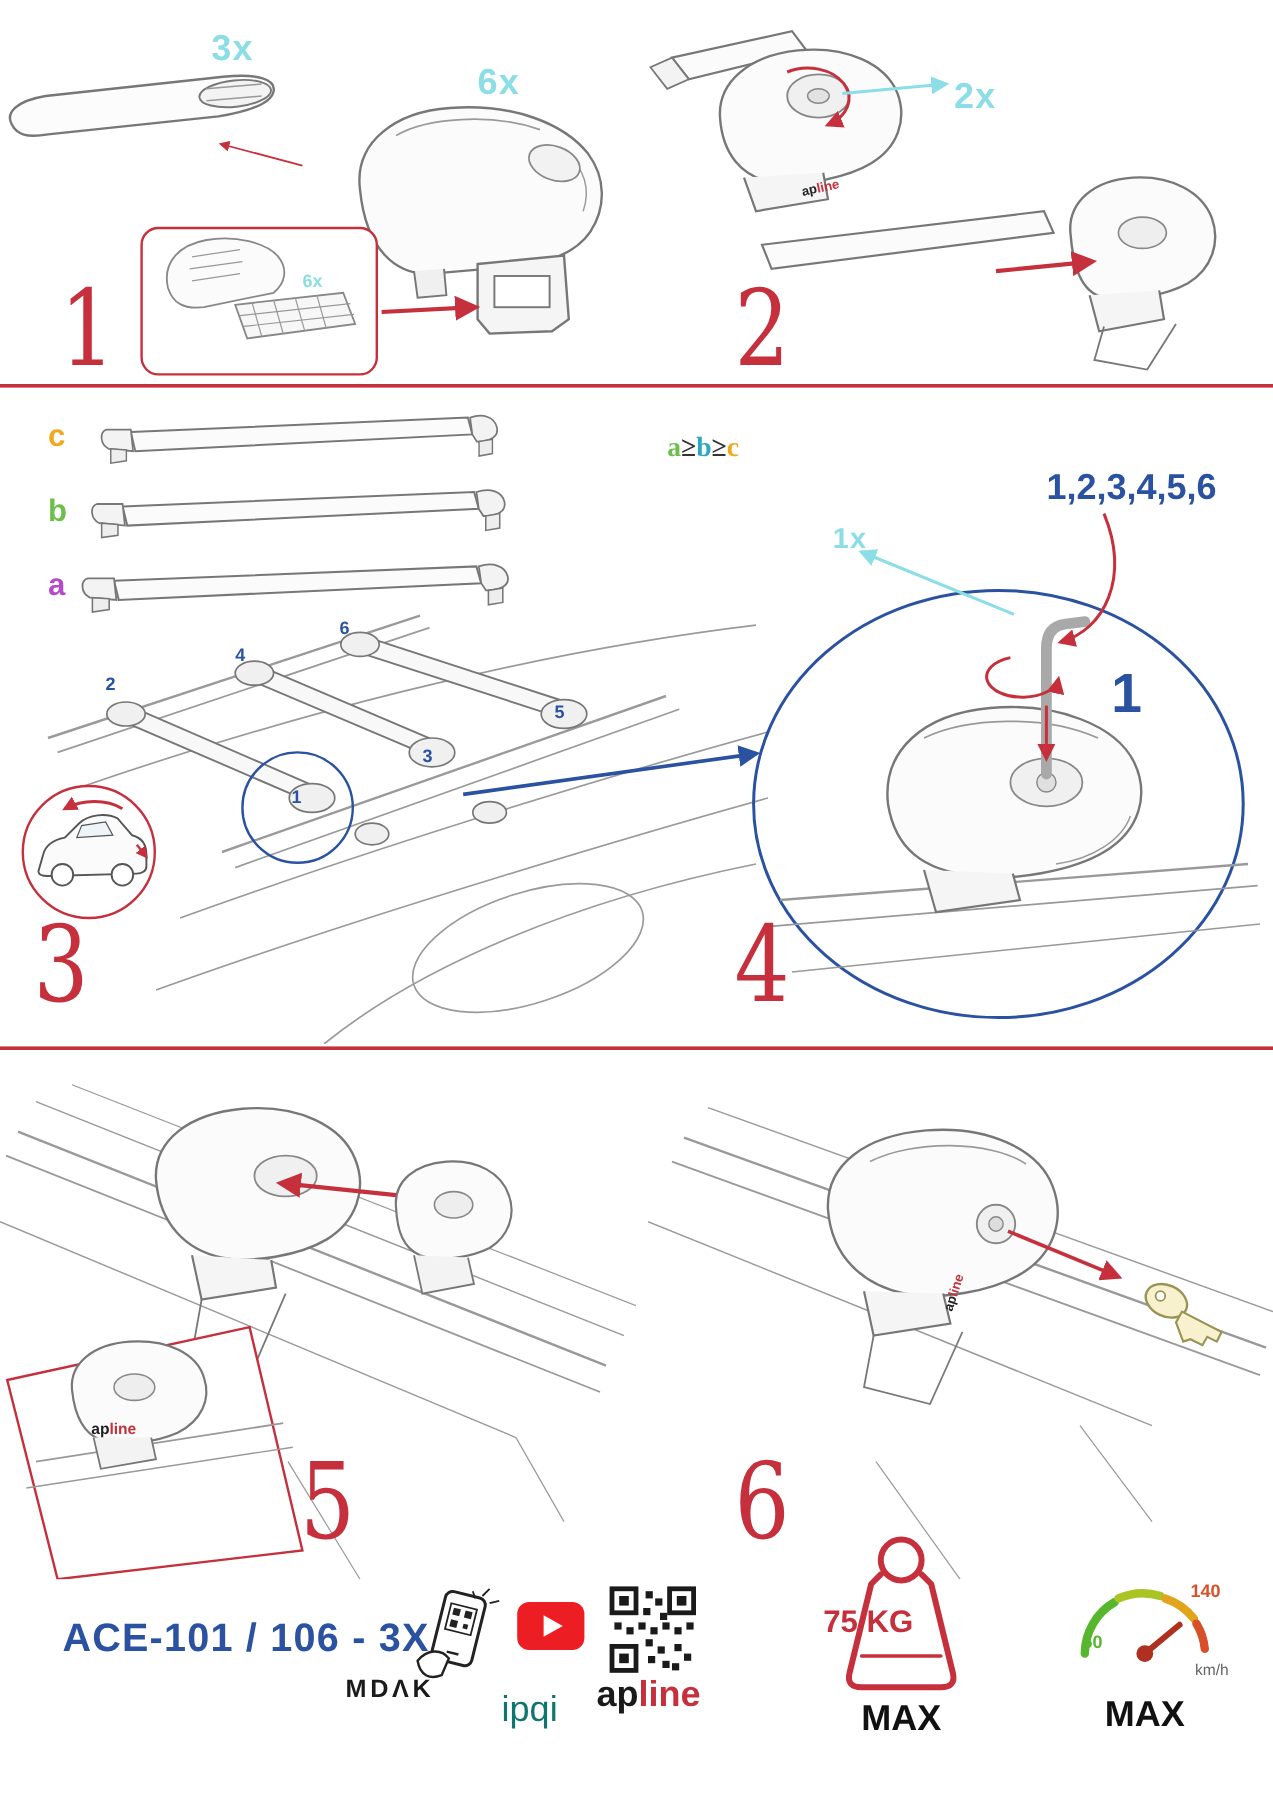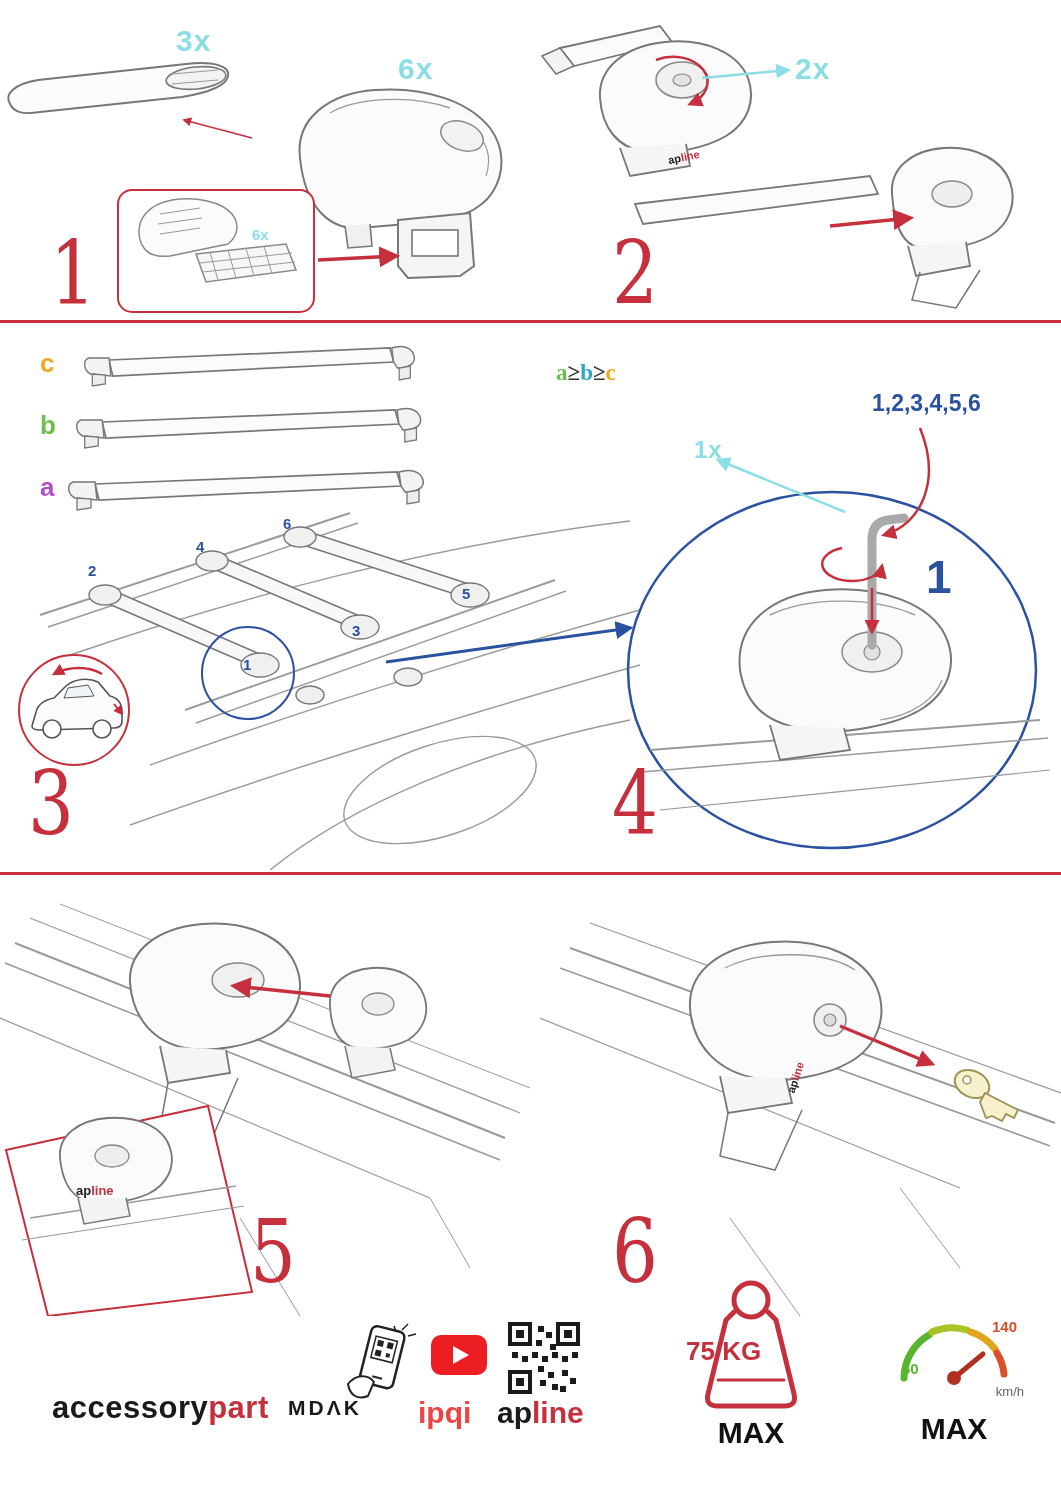--- a/index.html
+++ b/index.html
@@ -7,30 +7,30 @@
         font-family:"Liberation Sans",sans-serif;}
   .abs{position:absolute;}
   .stepnum{position:absolute;font-family:"DejaVu Serif",serif;font-size:88px;line-height:0.95;
            color:#c5303c;transform:scaleX(0.82);transform-origin:left top;}
   .qty{position:absolute;font-size:30px;color:#8bdde6;font-weight:bold;letter-spacing:1px;}
   .qty-small{position:absolute;font-size:15px;color:#8bdde6;font-weight:bold;}
   .bluenum{position:absolute;font-size:15px;font-weight:bold;color:#2a52a0;}
   .sizelabel{position:absolute;font-size:26px;font-weight:bold;}
   .c-orange{color:#f2a81d;} .c-green{color:#6dbf4b;} .c-purple{color:#b44bc8;} .c-teal{color:#2aa8c4;}
   .ordertext{position:absolute;font-size:23px;font-weight:bold;color:#333;font-family:Liberation Serif, serif;}
-  .seqtext{position:absolute;font-size:23px;font-weight:bold;color:#2a52a0;}
+  .seqtext{position:absolute;font-size:30px;font-weight:bold;color:#2a52a0;}
   .bigblue{position:absolute;font-size:46px;font-weight:bold;color:#2a52a0;}
   .divider{position:absolute;left:0;width:1061px;height:3px;background:#c5303c;}
   .brandtag{position:absolute;font-size:11px;font-weight:bold;line-height:1;}
   .brandtag .bk{color:#222;} .brandtag .rd{color:#c5303c;}
   .model{position:absolute;font-size:33px;font-weight:bold;color:#2a52a0;letter-spacing:1px;}
   .brand1{position:absolute;font-size:31px;font-weight:bold;letter-spacing:0.5px;}
   .brand1 .bk{color:#1a1a1a;} .brand1 .rd{color:#c5303c;}
   .mdak{position:absolute;font-size:21px;font-weight:bold;color:#1a1a1a;letter-spacing:3px;}
-  .ipqi{position:absolute;font-size:30px;font-weight:bold;color:#ef4444;}
+  .ipqi{position:absolute;font-size:30px;font-weight:normal;color:#0f766e;margin-top:12px;}
   .apline{position:absolute;font-size:30px;font-weight:bold;}
   .apline .bk{color:#1a1a1a;} .apline .rd{color:#c5303c;}
   .kgtext{position:absolute;left:686px;top:1336px;width:130px;
           font-size:26px;font-weight:bold;color:#c5303c;}
   .maxtext{position:absolute;width:130px;text-align:center;font-size:30px;font-weight:bold;color:#111;}
   .speedlabel{position:absolute;font-size:15px;font-weight:bold;}
   .kmh{position:absolute;left:884px;top:1384px;width:140px;text-align:right;font-size:13px;color:#666;}
 </style>
 </head>
 <body>
@@ -94,21 +94,21 @@
     <line x1="162" y1="70" x2="248" y2="62" stroke="#8bdde6" stroke-width="2.5" marker-end="url(#ar2c)"></line>
     <g>
       <path d="M95,196 L330,168 L338,186 L103,216 Z" fill="#fbfbfb" stroke="#777" stroke-width="1.8"></path>
       <path d="M352,186 C350,160 372,142 404,140 C436,138 462,152 470,174 C477,194 470,216 450,228 C432,238 400,244 380,240 C360,236 354,212 352,186 Z" fill="#fbfbfb" stroke="#777" stroke-width="2"></path>
       <ellipse cx="412" cy="186" rx="20" ry="13" fill="#eee" stroke="#888" stroke-width="1.4"></ellipse>
       <path d="M368,238 L376,268 L430,258 L426,234" fill="#f5f5f5" stroke="#777" stroke-width="1.8"></path>
       <path d="M380,264 L372,292 L416,300 L440,262" fill="none" stroke="#777" stroke-width="1.5"></path>
       <line x1="290" y1="218" x2="370" y2="210" stroke="#c5303c" stroke-width="3.5" marker-end="url(#ar2r)"></line>
     </g>
   </svg>
-  <div class="qty" style="left:795px;top:52px">2x</div>
+  <div class="qty" style="left:795px;top:64px">2x</div>
   <div class="brandtag" style="left:668px;top:152px;transform:rotate(-12deg)"><span class="bk">ap</span><span class="rd">line</span></div>
   <div class="stepnum" style="left:612px;top:232px">2</div>
 
   <div class="divider" style="top:320px"></div>
 
   <svg class="abs" style="left:25px;top:330px;width:500px;height:200px" viewBox="0 0 500 200">
     <defs>
       <g id="szbar">
         <path d="M28,20 L330,8 L334,22 L32,36 Z" fill="#fbfbfb" stroke="#777" stroke-width="1.7"></path>
         <path d="M6,18 C0,20 0,30 8,34 L30,36 L28,18 Z" fill="#f3f3f3" stroke="#777" stroke-width="1.5"></path>
@@ -294,21 +294,21 @@
     <line x1="300" y1="138" x2="392" y2="176" stroke="#c5303c" stroke-width="3" marker-end="url(#ar6r)"></line>
     <g>
       <ellipse cx="432" cy="196" rx="18" ry="13" transform="rotate(25 432 196)" fill="#f7f2cd" stroke="#9a9355" stroke-width="2"></ellipse>
       <circle cx="427" cy="192" r="4" fill="#fff" stroke="#9a9355" stroke-width="1.5"></circle>
       <path d="M445,205 L478,222 L474,230 L466,226 L462,233 L452,228 L446,230 L440,214 Z" fill="#f7f2cd" stroke="#9a9355" stroke-width="1.8"></path>
     </g>
   </svg>
   <div class="brandtag" style="left:780px;top:1072px;transform:rotate(-72deg)"><span class="bk">ap</span><span class="rd">line</span></div>
   <div class="stepnum" style="left:612px;top:1210px">6</div>
 
-  <div class="brand1" style="left:52px;top:1390px"><span class="bk">accessory</span><span class="rd">part</span></div>
+  <div class="model" style="left:52px;top:1346px">ACE-101 / 106 - 3X</div>
 
   <svg class="abs" style="left:336px;top:1322px;width:90px;height:78px" viewBox="0 0 90 78">
     <g transform="rotate(14 45 40)">
       <rect x="28" y="6" width="34" height="58" rx="6" fill="#fff" stroke="#222" stroke-width="2.5"></rect>
       <rect x="34" y="16" width="22" height="22" fill="none" stroke="#222" stroke-width="1.5"></rect>
       <rect x="37" y="19" width="6" height="6" fill="#222"></rect>
       <rect x="47" y="19" width="6" height="6" fill="#222"></rect>
       <rect x="37" y="29" width="6" height="6" fill="#222"></rect>
       <rect x="48" y="30" width="4" height="4" fill="#222"></rect>
       <line x1="40" y1="56" x2="50" y2="56" stroke="#222" stroke-width="2"></line>

